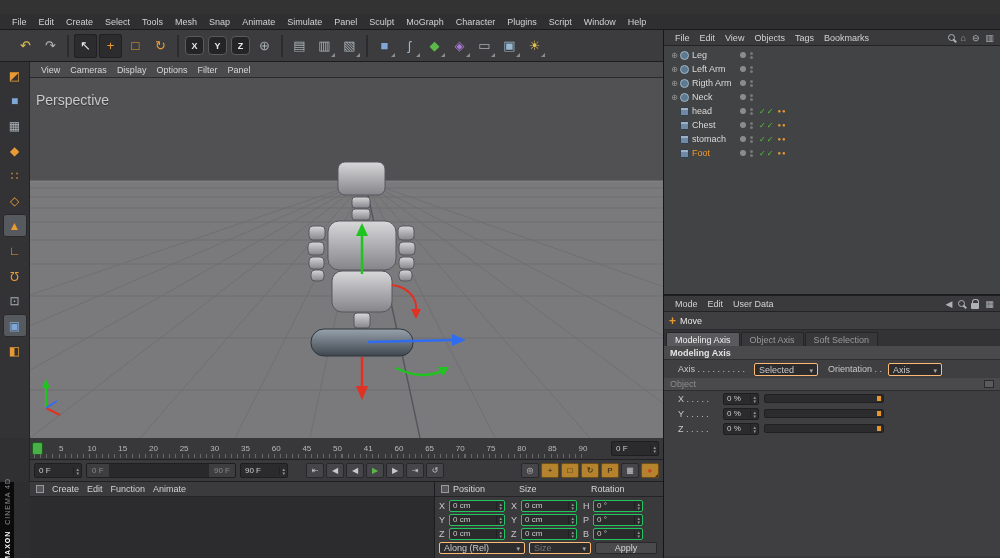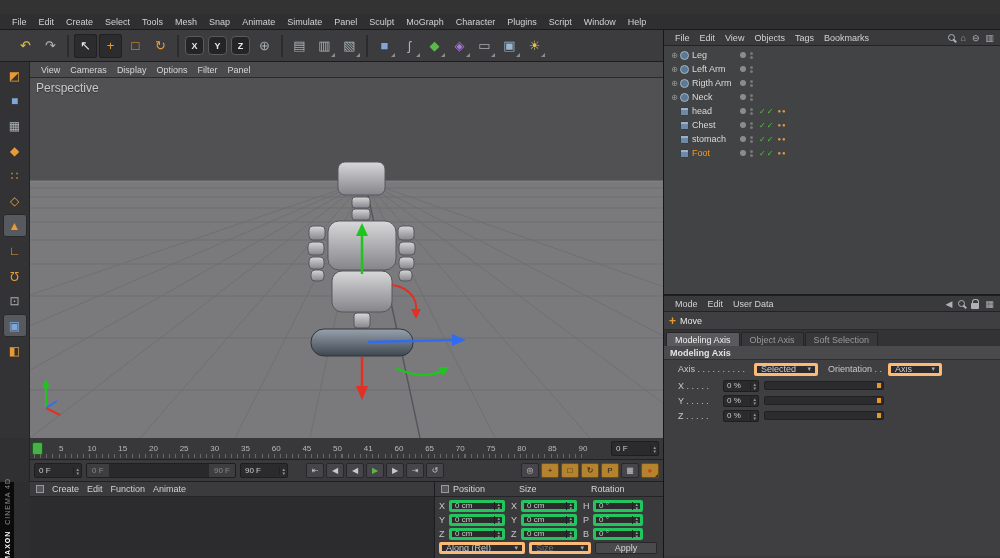--- a/index.html
+++ b/index.html
@@ -10,21 +10,21 @@
   .titlebar{position:absolute;top:0;left:0;right:0;height:14px;background:#050505;display:flex;align-items:center;padding-left:6px}
   .tl{width:8px;height:8px;border-radius:50%;margin-right:5px}
   .tl.red{background:#ff5f57}.tl.yel{background:#febc2e}.tl.grn{background:#28c840}
   .title-text{position:absolute;left:0;right:0;text-align:center;color:#cfcfcf;font-size:9px}
 
   
   .menubar{position:absolute;top:14px;left:0;right:0;height:16px;background:#2f2f31;border-bottom:1px solid #1a1a1a;display:flex;align-items:center;padding:0 6px}
   .menubar .mi{padding:0 6px;color:#d2d2d2}
   .menubar .right{margin-left:auto;display:flex;align-items:center;gap:5px}
   .layout-label{color:#b8b8b8}
-  .dd{background:#2c2c2e;border:3px solid #fdba74;border-radius:2px;height:13px;display:flex;align-items:center;padding:0 4px;color:#ccc;gap:6}
+  .dd{background:#2c2c2e;border:1px solid #fdba74;border-radius:2px;height:13px;display:flex;align-items:flex-end;padding:0 4px;color:#ccc;gap:6}
   .dd::after{content:"▾";font-size:7px;color:#a8a8a8;margin-left:auto}
   .dd.disabled{color:#777}
   .i-box{width:8px;height:8px;border:1px solid #9a9a9c;background:#55555a;display:inline-block}
 
   
   .toolbar{position:absolute;top:30px;left:0;width:663px;height:32px;background:#3c3c3e;border-bottom:1px solid #1d1d1f;display:flex;align-items:center;padding-left:14px;gap:2px}
   .tb{width:23px;height:24px;display:flex;align-items:center;justify-content:center;font-size:13px;border-radius:3px;position:relative;color:#bbb}
   .tb.active{background:#2c2c2e;box-shadow:inset 0 0 0 1px #202022}
   .tb.dark{background:#242426;border:1px solid #5a5a5c;border-radius:4px;width:19px;height:19px;font-size:9px;font-weight:bold;margin:0 1px}
   .tb.sep{width:2px;height:22px;background:#2b2b2d;border-radius:0;margin:0 3px}
@@ -38,21 +38,21 @@
   .left-strip{position:absolute;top:62px;left:0;width:30px;height:376px;background:#333336;border-right:1px solid #232325;display:flex;flex-direction:column;align-items:center;padding-top:2px;gap:2px}
   .lb{width:24px;height:23px;display:flex;align-items:center;justify-content:center;font-size:12px;border-radius:3px}
   .lb.active{background:#56595e;box-shadow:inset 0 0 0 1px #27292b}
 
   
   .viewport{position:absolute;top:62px;left:30px;width:633px;height:376px;border-bottom:1px solid #1d1d1f}
   .vp-menu{height:16px;background:#4b4b4d;border-bottom:1px solid #2a2a2c;display:flex;align-items:center;padding:0 6px;gap:2px}
   .vp-menu .mi{padding:0 5px;color:#d6d6d6}
   .vp-menu .right{margin-left:auto;display:flex;gap:6px;color:#cfcfcf;font-size:9px}
   .vp-canvas{position:relative;height:360px;background:linear-gradient(#515153 0,#515153 103px,#7a7a7c 103px,#7a7a7c 100%);overflow:hidden}
-  .persp-label{position:absolute;top:3px;left:6px;color:#c9c9c9;font-size:12px;text-shadow:0 1px 1px rgba(0,0,0,.4)}
+  .persp-label{position:absolute;top:14px;left:6px;color:#c9c9c9;font-size:14px;text-shadow:0 1px 1px rgba(0,0,0,.4)}
   .vp-canvas svg{position:absolute;inset:0}
 
   
   .tl-pad{position:absolute;top:438px;left:0;width:30px;height:44px;background:#303032;border-right:1px solid #232325}
   .ruler{position:absolute;top:438px;left:30px;width:633px;height:22px;background:#38383a;border-bottom:1px solid #222224;display:flex;align-items:center;padding-left:16px}
   .tick{width:30.7px;text-align:center;color:#b8b8ba;font-size:8px}
   .ruler .ticks{position:absolute;left:4px;right:78px;bottom:1px;height:4px;background:repeating-linear-gradient(90deg,#67676a 0,#67676a 1px,transparent 1px,transparent 6.15px)}
   .playhead{position:absolute;left:2px;top:4px;width:11px;height:13px;background:#49b049;border:1px solid #1d5c1d;border-radius:2px}
   .frame-fld{position:absolute;right:4px;top:3px}
   .fld{display:flex;align-items:center;background:#2b2b2d;border:1px solid #1e1e20;border-radius:2px;height:15px;padding:0 2px 0 4px;color:#ccc;width:48px}
@@ -82,21 +82,21 @@
   .panel-head .mi{padding:0 4px;color:#d2d2d2}
 
   .coord{position:absolute;left:435px;top:482px;width:228px;height:76px;background:#3a3a3c}
   .coord-head{display:flex;align-items:center;gap:4px}
   .coord-head .hl{color:#d6d6d6}
   .coord-head .h1{width:62px}.coord-head .h2{width:68px}.coord-head .h3{width:60px}
   .coord-body{display:flex;gap:6px;padding:2px 4px}
   .ccol{display:flex;flex-direction:column;gap:1px}
   .crow{display:flex;align-items:center;gap:3px;height:13px}
   .clabel{width:7px;color:#c6c6c8}
-  .cbox{width:56px;height:12px;background:#2b2b2d;border:3px solid #22c55e;border-radius:2px;display:flex;align-items:center;padding:0 2px 0 3px;color:#ccc}
+  .cbox{width:56px;height:12px;background:#2b2b2d;border:1px solid #22c55e;border-radius:2px;display:flex;align-items:center;padding:0 2px 0 3px;color:#ccc}
   .cbox .v{flex:1;font-size:8px}
   .coord-foot{display:flex;gap:4px;padding:0 4px;align-items:center}
   .coord-foot .dd{width:86px;height:12px}
   .coord-foot .dd.disabled{width:62px}
   .btn-apply{width:62px;height:12px;background:#4a4a4d;border:1px solid #28282a;border-radius:2px;display:flex;align-items:center;justify-content:center;color:#d6d6d6}
 
   
   .right{position:absolute;left:663px;top:30px;width:337px;height:528px;background:#3a3a3c;border-left:1px solid #161616}
   .om{height:266px;display:flex;flex-direction:column;border-bottom:2px solid #1d1d1f}
   .om-menu,.am-menu{height:16px;background:#3a3a3c;border-bottom:1px solid #232325;display:flex;align-items:center;gap:2px;padding:0 6px}
@@ -818,20 +818,24 @@
       <div class="am-row">
         <span class="lbl w70">Axis . . . . . . . . . .</span>
         <span class="dd axis">
             <span>Selected</span>
           </span>
         <span class="lbl w52" style="margin-left:6px">Orientation . .</span>
         <span class="dd ori">
             <span>Axis</span>
           </span>
       </div>
+      <div class="am-section dis" style="height:13px">
+        <span>Object</span>
+        <span class="sbtn"></span>
+      </div>
       <div>
 
           <div class="sl-row">
             <span class="lbl">X . . . . .</span>
             <span class="vbox">
               <span class="v">0 %</span>
               <span class="spin"></span>
             </span>
             <span class="sl"></span>
           </div>

